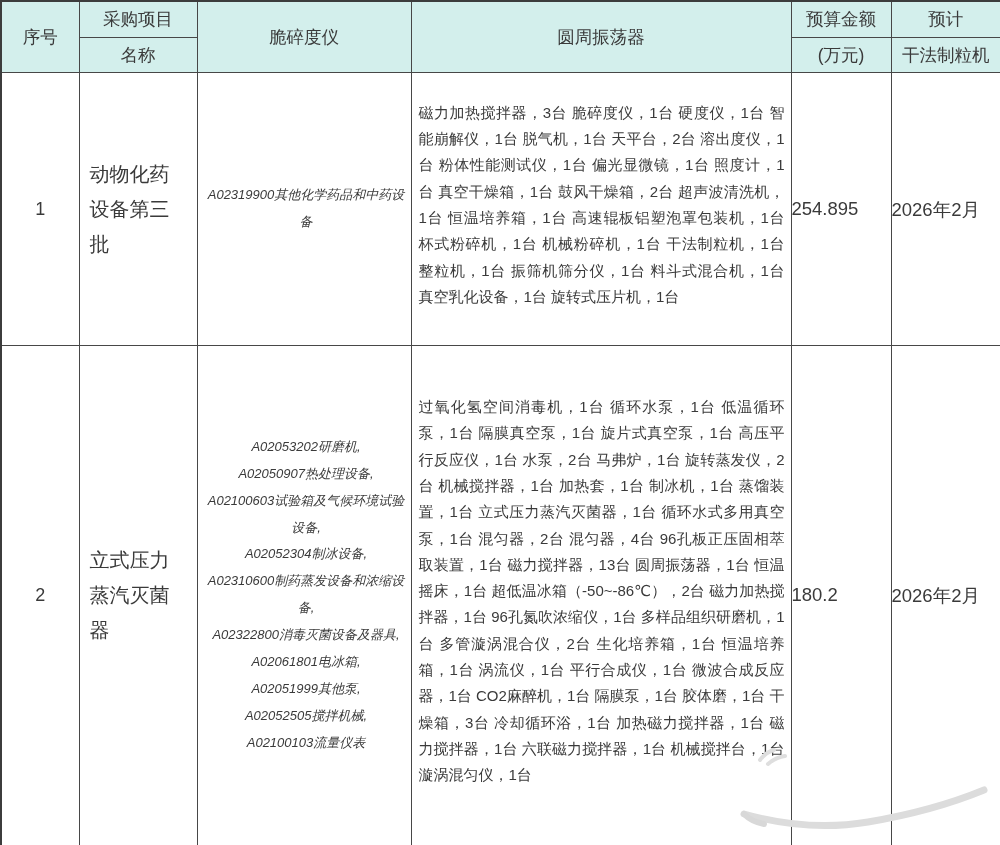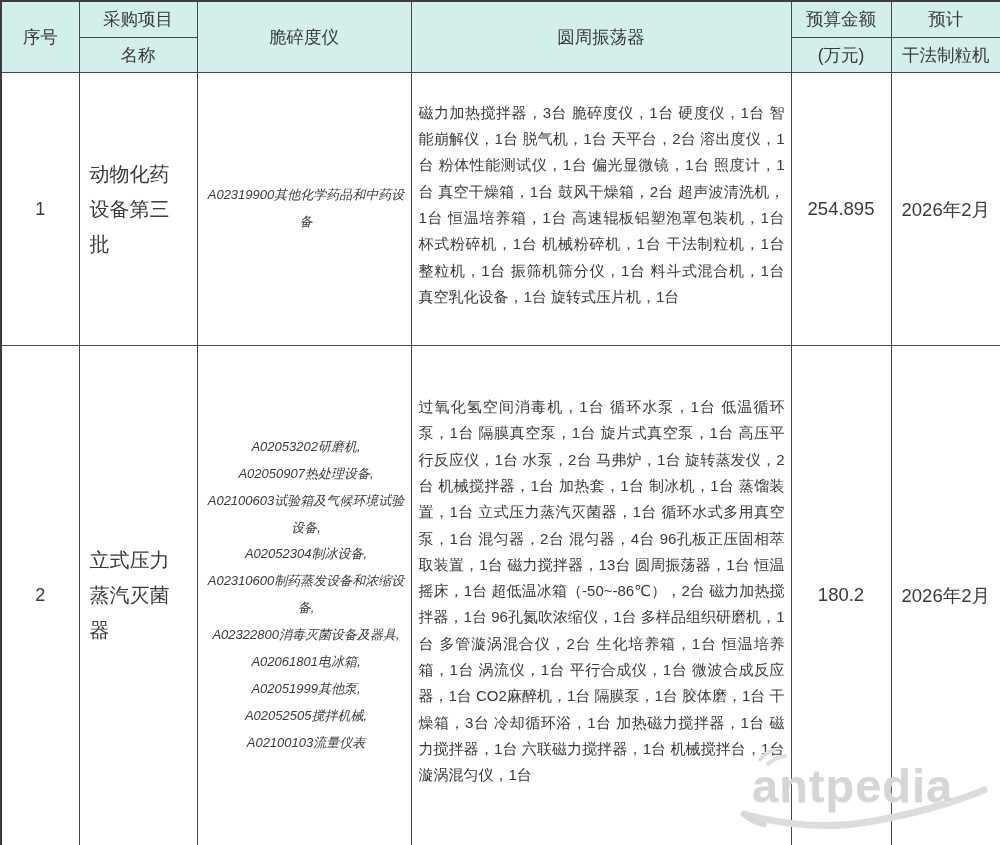--- a/index.html
+++ b/index.html
@@ -31,21 +31,21 @@
   td.no{text-align:center;font-size:18px;}
   td.name{text-align:left;font-size:20px;line-height:1.75;padding:0 10px;}
   td.items{
     font-size:13px;line-height:2.07;padding:2px 4px 2px 8px;
     white-space:pre-line;text-align:center;font-style:italic;
   }
   td.overview{
     font-size:15px;line-height:26.3px;padding:4px 6px 12px 7px;
     text-align:justify;text-justify:inter-ideograph;
   }
-  td.budget,td.date{text-align:center;font-size:18.5px;}
+  td.budget,td.date{text-align:left;font-size:18.5px;}
   .watermark{
     position:absolute;left:738px;top:748px;width:250px;height:90px;
     pointer-events:none;
   }
   .watermark .wm-text{
     position:absolute;left:14px;top:10px;
     font-size:47px;font-weight:bold;letter-spacing:1px;
     color:#d5d5d5;text-shadow:0 1px 1px #e9e9e9;
   }
   .watermark svg{position:absolute;left:0;top:0;}
@@ -122,14 +122,13 @@
   </tbody>
 </table>
 
 <div class="watermark">
   <svg width="250" height="90" viewBox="0 0 250 90">
     <path d="M6 66 Q 70 84 130 74 Q 195 63 246 42" stroke="#dcdcdc" stroke-width="7" fill="none" stroke-linecap="round"></path>
     <path d="M6 66 Q 14 74 26 76" stroke="#d8d8d8" stroke-width="6" fill="none" stroke-linecap="round"></path>
     <path d="M22 12 Q 28 4 36 2" stroke="#dedede" stroke-width="4" fill="none" stroke-linecap="round"></path>
     <path d="M30 16 Q 38 9 47 8" stroke="#dedede" stroke-width="4" fill="none" stroke-linecap="round"></path>
   </svg>
-  <span class="wm-text">antpedia</span>
 </div>
 
 </body></html>

